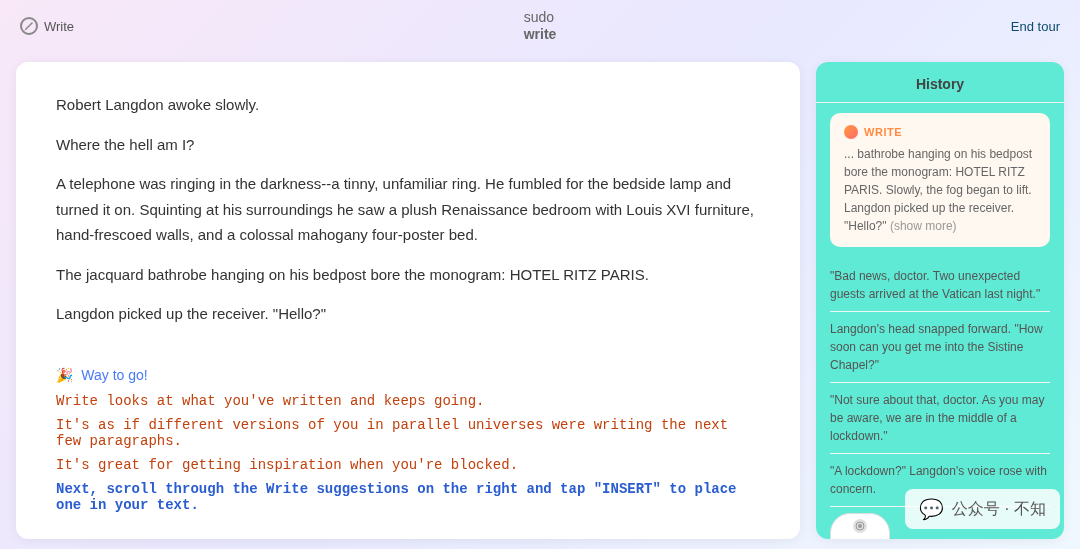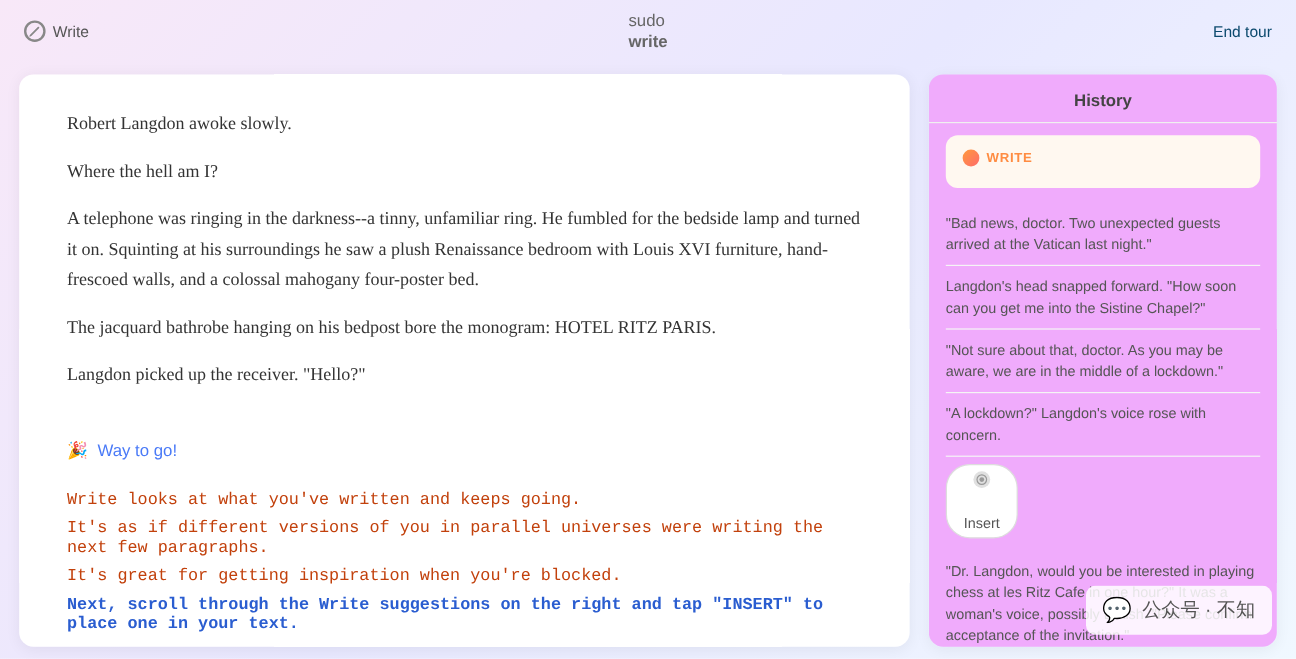--- a/index.html
+++ b/index.html
@@ -98,63 +98,63 @@
       border-radius: 12px;
       padding: 30px 40px;
       overflow-y: auto;
       box-shadow: 0 2px 12px rgba(0,0,0,0.06);
     }
 
     .editor-content {
       font-size: 15px;
       line-height: 1.7;
       color: #333;
-      font-family: Liberation Serif, serif;
+      font-family: Liberation Sans, sans-serif;
     }
 
     .editor-content p {
       margin-bottom: 14px;
     }
 
     .editor-divider {
       margin: 20px 0;
       border: none;
     }
 
     
     .tutorial-section {
       margin-top: 10px;
     }
 
     .tutorial-header {
       font-size: 14px;
       color: #4a7af7;
-      margin-bottom: 26px;
+      margin-bottom: 10px;
     }
 
     .tutorial-header .wave-icon {
       margin-right: 4px;
     }
 
     .tutorial-text {
       font-size: 14px;
       color: #c2410c;
       margin-bottom: 8px;
       font-family: 'Courier New', monospace;
     }
 
     .tutorial-text.bold {
       font-weight: 700;
       color: #2a5dd0;
     }
 
     
     .history-panel {
-      width: 290px;
-      background: #f0abfc;
+      width: 248px;
+      background: #5eead4;
       margin: 10px 16px 10px 8px;
       border-radius: 12px;
       overflow-y: auto;
       box-shadow: 0 2px 12px rgba(0,0,0,0.06);
     }
 
     .history-title {
       text-align: center;
       font-size: 14px;
       font-weight: 600;
@@ -330,20 +330,24 @@
   <div class="history-panel">
     <div class="history-title">History</div>
 
     <div class="history-content">
 
       <div class="write-card">
         <div class="write-label">
           <div class="write-label-icon"></div>
           <span class="write-label-text">WRITE</span>
         </div>
+        <div class="write-card-text">
+          <span>... bathrobe hanging on his bedpost bore the monogram: HOTEL RITZ PARIS. Slowly, the fog began to lift. Langdon picked up the receiver. "Hello?"</span>
+          <span class="show-more">(show more)</span>
+        </div>
       </div>
 
       <div class="history-item">"Bad news, doctor. Two unexpected guests arrived at the Vatican last night."</div>
       <div class="history-item">Langdon's head snapped forward. "How soon can you get me into the Sistine Chapel?"</div>
       <div class="history-item">"Not sure about that, doctor. As you may be aware, we are in the middle of a lockdown."</div>
       <div class="history-item">"A lockdown?" Langdon's voice rose with concern.</div>
 
       <button class="insert-btn">
         <div class="insert-btn-icon">
           <svg width="10" height="10" viewBox="0 0 10 10">

